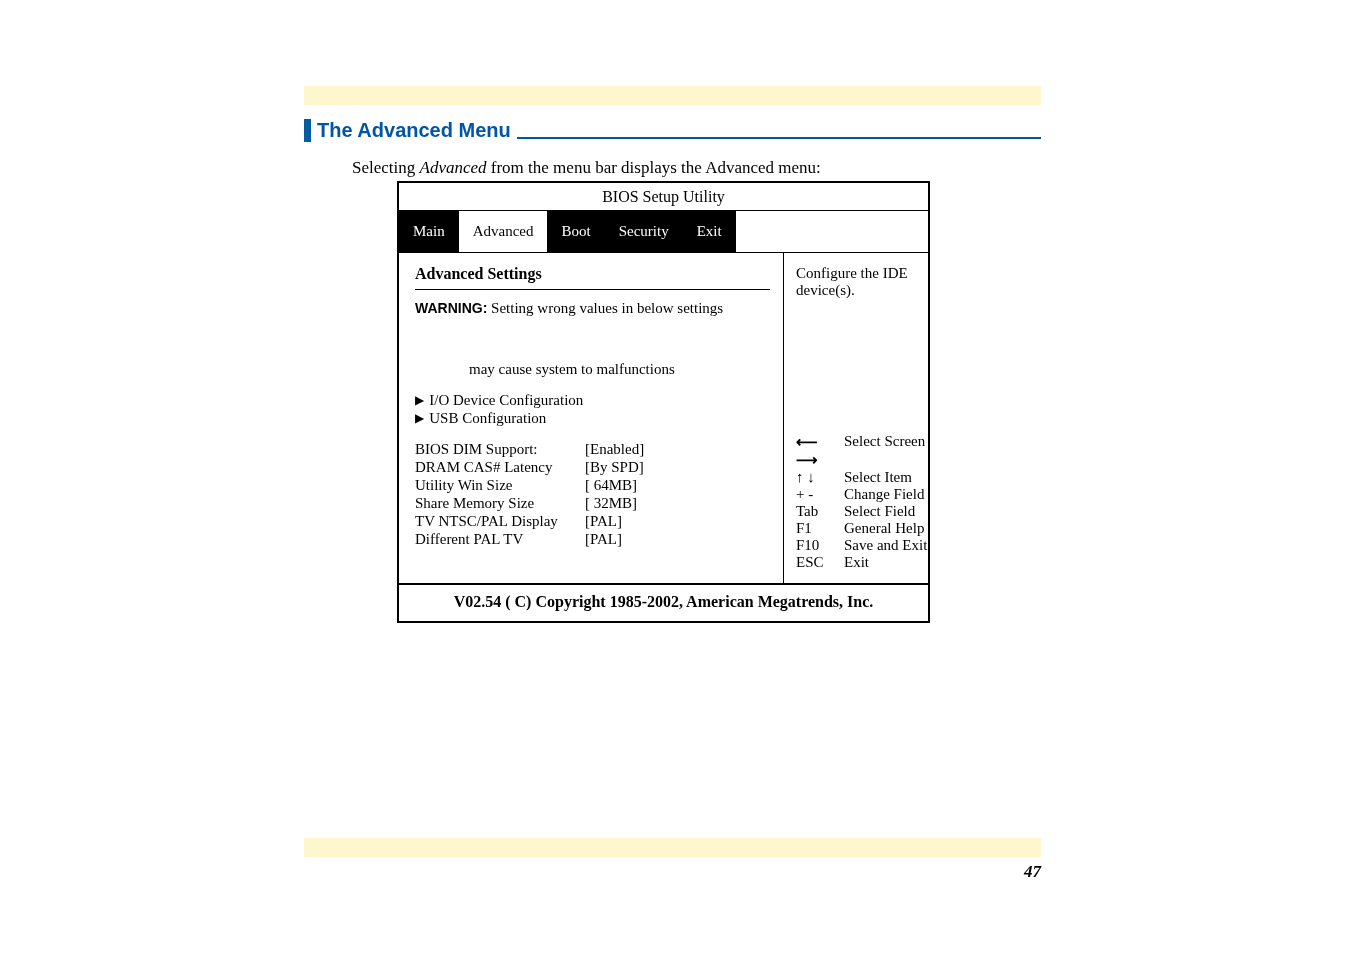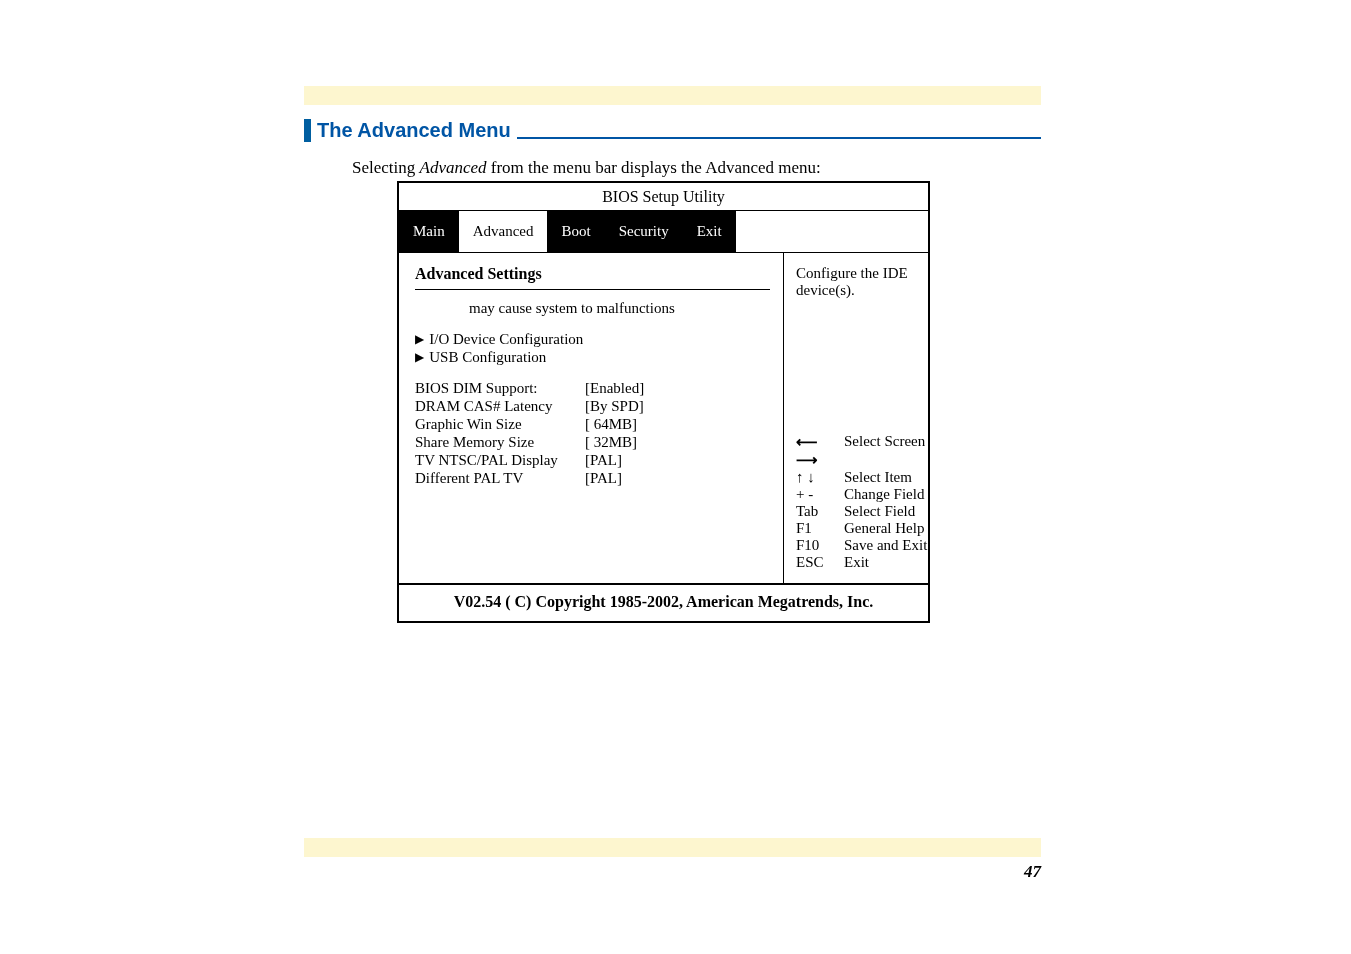--- a/index.html
+++ b/index.html
@@ -24,21 +24,21 @@
   .tab.light { background:#fff; color:#000; }
 
   .bios-body { display:flex; min-height:330px; }
   .left-col { flex:0 0 355px; border-right:1px solid #000; padding:12px 13px 14px 16px; font-size:15px; }
   .right-col { flex:1 1 auto; padding:12px 10px 14px 12px; font-size:15px; position:relative; }
 
   .sect-title { font-weight:bold; font-size:16px; }
   .sect-rule { border:0; border-top:1px solid #000; margin:6px 0 10px 0; }
   .warning-label { font-family:Arial,Helvetica,sans-serif; font-weight:bold; font-size:14px; }
   .warn-line { font-size:15px; }
-  .indent { padding-left:54px; }
+  .indent { padding-left:54px;margin-top:44px; }
 
   .subitems { margin-top:14px; }
   .subitem { display:flex; align-items:center; gap:5px; margin:1px 0; }
   .tri { font-size:12px; }
 
   .settings-grid { margin-top:14px; display:grid; grid-template-columns:170px 1fr; row-gap:1px; }
   .settings-grid div { font-size:15px; }
 
   .help-block { position:absolute; bottom:12px; left:12px; font-size:15px; }
   .help-row { display:flex; gap:12px; }
@@ -75,39 +75,42 @@
     <div class="tab light">Advanced</div>
     <div class="tab dark">Boot</div>
     <div class="tab dark">Security</div>
     <div class="tab dark">Exit</div>
   </div>
 
   <div class="bios-body">
     <div class="left-col">
       <div class="sect-title">Advanced Settings</div>
       <hr class="sect-rule">
+      <div class="warn-line">
+        <span class="warning-label">WARNING:</span><span> Setting wrong values in below settings</span>
+      </div>
       <div class="warn-line indent">may cause system to malfunctions</div>
 
       <div class="subitems">
         <div class="subitem">
           <span class="tri">▶</span>
           <span>I/O Device Configuration</span>
         </div>
         <div class="subitem">
           <span class="tri">▶</span>
           <span>USB Configuration</span>
         </div>
       </div>
 
       <div class="settings-grid">
         <div>BIOS DIM Support:</div>
           <div>[Enabled]</div>
         <div>DRAM CAS# Latency</div>
           <div>[By SPD]</div>
-        <div>Graphic Win Size</div>
+        <div>Utility Win Size</div>
           <div>[  64MB]</div>
         <div>Share Memory Size</div>
           <div>[  32MB]</div>
         <div>TV NTSC/PAL Display</div>
           <div>[PAL]</div>
         <div>Different PAL TV</div>
           <div>[PAL]</div>
       </div>
     </div>
 

